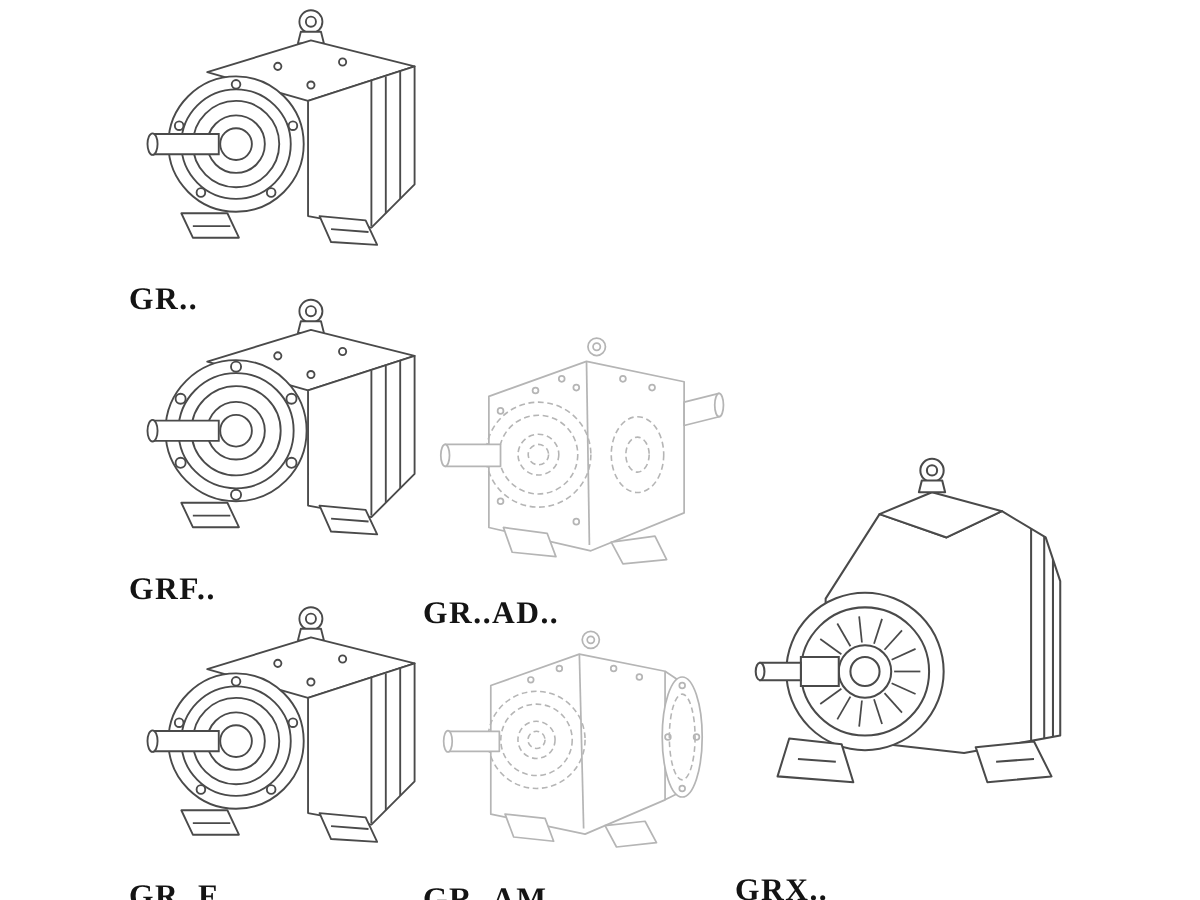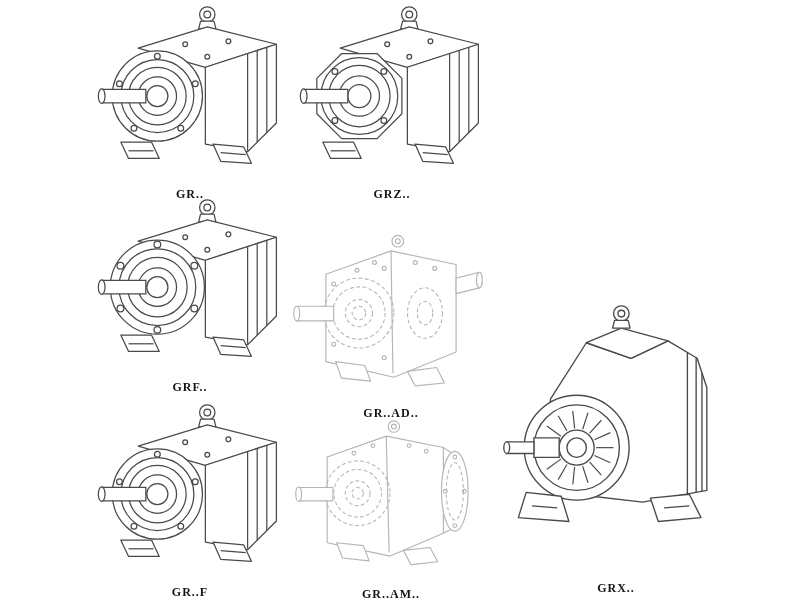--- a/index.html
+++ b/index.html
@@ -8,21 +8,21 @@
     width:800px;height:600px;position:relative;overflow:hidden;
     background:#ffffff;
     font-family:"Liberation Serif", serif;
   }
   main{position:absolute;inset:0}
   .cell{position:absolute;margin:0;padding:0}
   .art{display:block;margin:0 auto;overflow:visible}
   .solid{color:var(--line)}
   .faint{color:var(--faint)}
   .lbl{
-    text-align:center;font-weight:bold;font-size:12px;letter-spacing:1px;
+    text-align:left;font-weight:bold;font-size:21px;letter-spacing:1px;
     color:var(--label);margin-top:3px;
     font-family:"Liberation Serif", serif;
   }
 </style>
 </head>
 <body style="background: rgb(255, 255, 255);">
 
 <svg width="0" height="0" style="position:absolute" aria-hidden="true">
   <defs>
 
@@ -258,36 +258,30 @@
 
 <main>
 
   <figure class="cell" style="left:86px;top:2px;width:208px">
     <svg class="art solid" viewBox="0 0 200 190" style="width:192px">
         <use href="#sym-gr"></use>
       </svg>
     <figcaption class="lbl">GR..</figcaption>
   </figure>
 
-  <figure class="cell" style="left:288px;top:2px;width:208px">
-    <svg class="art solid" viewBox="0 0 200 190" style="width:192px">
-        <use href="#sym-grz"></use>
-      </svg>
-    <figcaption class="lbl">GRZ..</figcaption>
-  </figure>
 
 
   <figure class="cell" style="left:86px;top:195px;width:208px">
     <svg class="art solid" viewBox="0 0 200 190" style="width:192px">
         <use href="#sym-grf"></use>
       </svg>
     <figcaption class="lbl">GRF..</figcaption>
   </figure>
 
-  <figure class="cell" style="left:282px;top:214px;width:218px">
+  <figure class="cell" style="left:282px;top:204px;width:218px">
     <svg class="art faint" viewBox="0 0 210 195" style="width:204px">
         <use href="#sym-grad"></use>
       </svg>
     <figcaption class="lbl">GR..AD..</figcaption>
   </figure>
 
   <figure class="cell" style="left:490px;top:300px;width:252px">
     <svg class="art solid" viewBox="0 0 245 265" style="width:238px">
         <use href="#sym-grx"></use>
       </svg>

